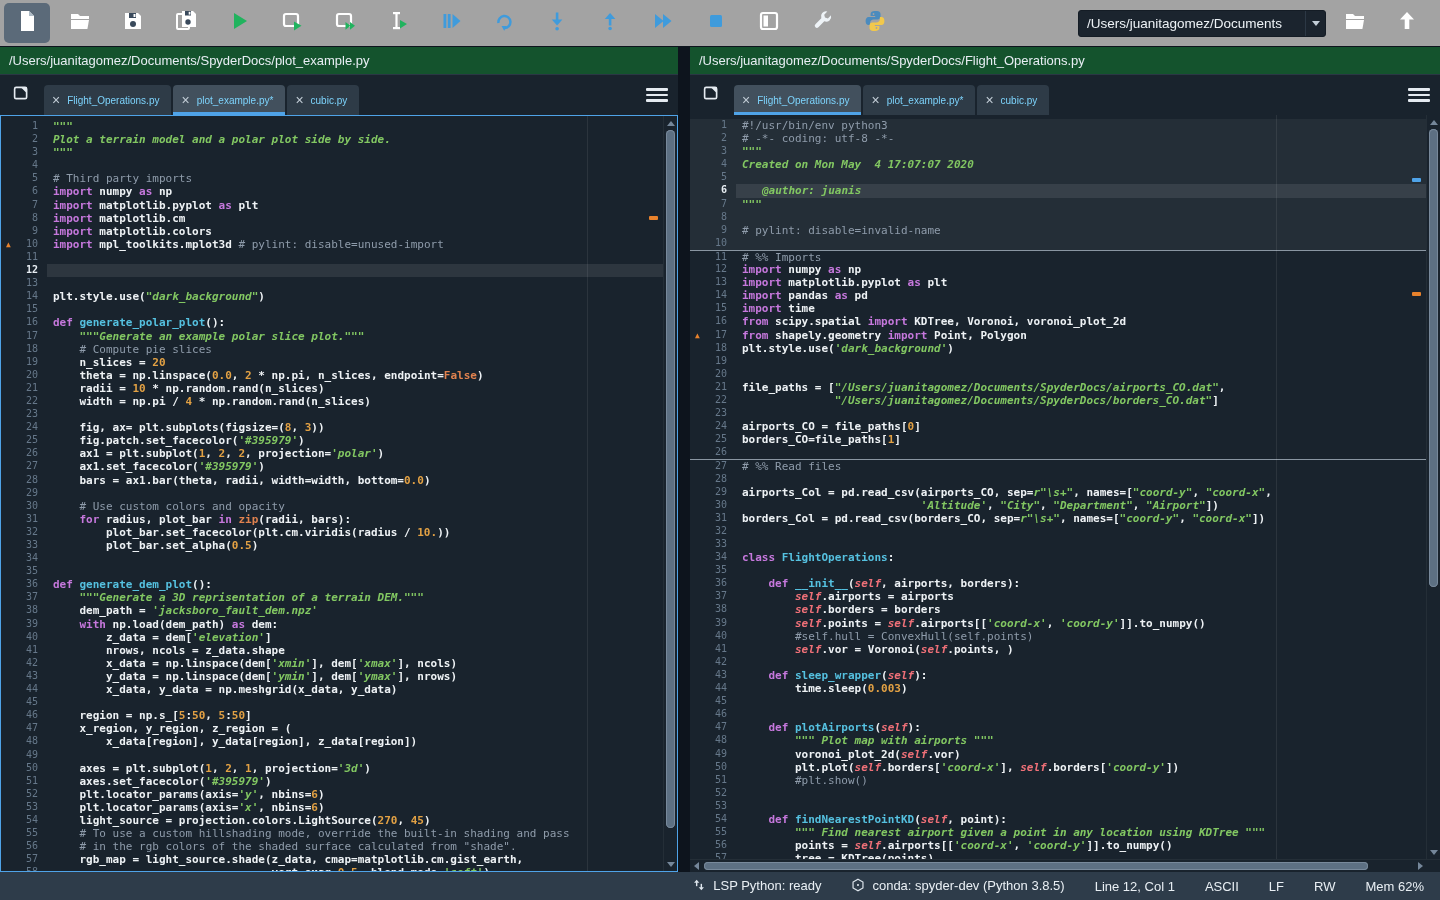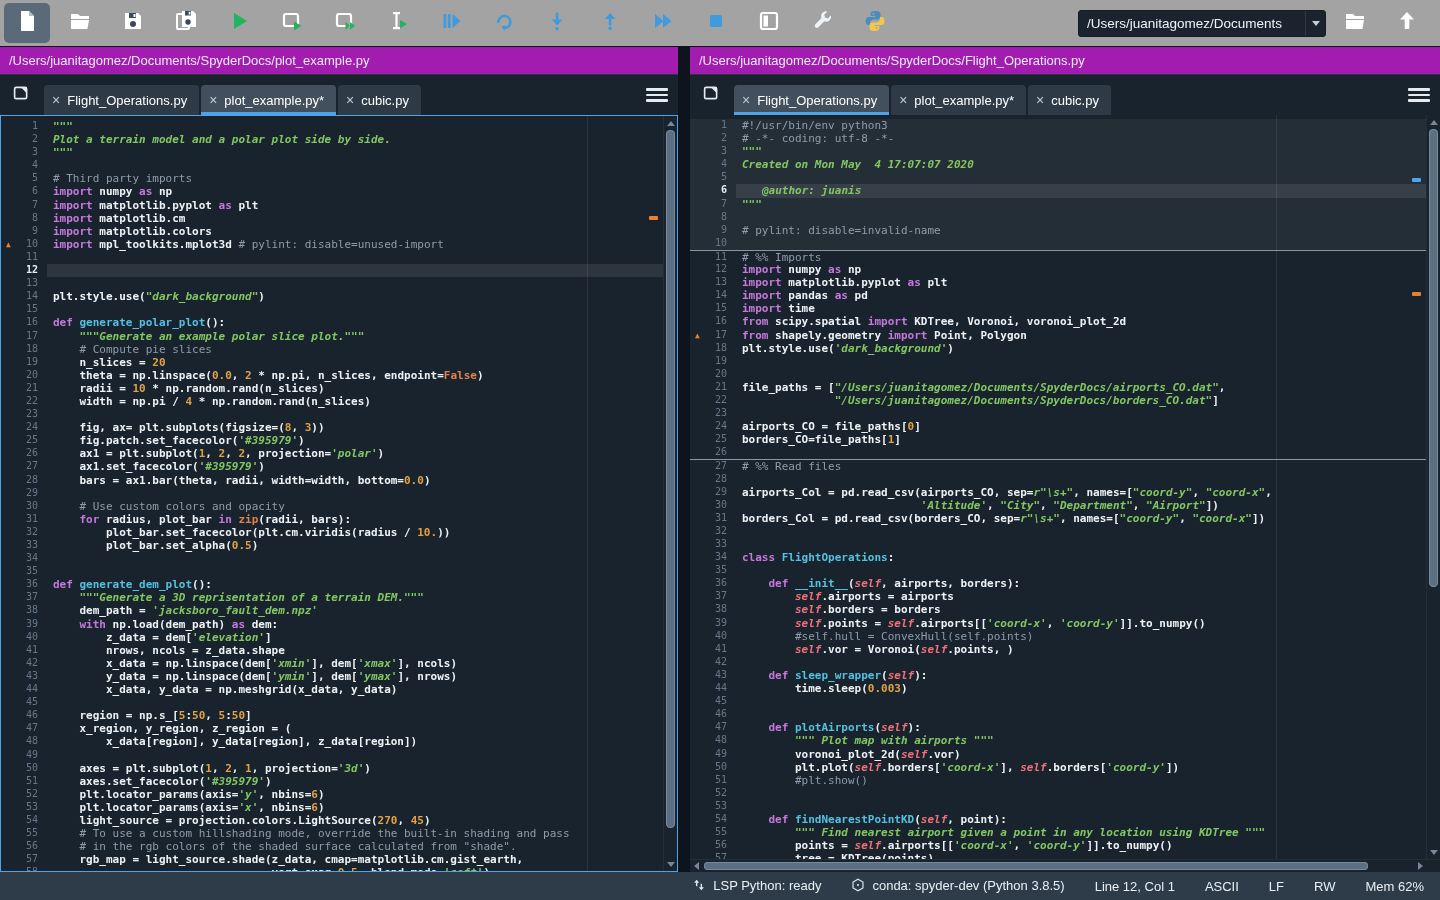--- a/index.html
+++ b/index.html
@@ -20,30 +20,30 @@
   .cwd .dd { width:20px; height:100%; border-left:1px solid #2c3845; display:flex;
              align-items:center; justify-content:center; }
   .cwd .dd i { width:0; height:0; border-left:4px solid transparent; border-right:4px solid transparent;
                border-top:5px solid #c3ced8; }
   .tbtn.right-icon { margin-right:0; margin-left:6px; }
 
   
   .pane { position:absolute; top:47px; height:825px; display:flex; flex-direction:column; }
   .pane.left  { left:0;   width:678px; }
   .pane.right { left:690px; width:750px; }
-  .pathbar { height:28px; background:#a21caf; border-bottom:1px solid #2a3744;
+  .pathbar { height:28px; background:#14532d; border-bottom:1px solid #2a3744;
              color:#e8eef4; font-size:13px; display:flex; align-items:center; padding:0 9px; }
   .tabbar { height:40px; background:#19232d; display:flex; align-items:flex-end; padding:0 8px; }
   .tabbar .corner-btn { width:26px; height:26px; margin:0 10px 7px 0; display:flex;
                         align-items:center; justify-content:center; }
   .tabs { display:flex; align-items:flex-end; flex:1; overflow:hidden; }
   .tab { height:30px; background:#2e3b47; border-radius:4px 4px 0 0; margin-right:2px;
          display:flex; align-items:center; padding:0 12px 0 8px; position:relative; }
   .tab .x { color:#c2cdd6; font-size:14px; margin-right:7px; line-height:1; }
-  .tab .lbl { color:#ffffff; font-size:13px; white-space:nowrap; }
+  .tab .lbl { color:#7dd3fc; font-size:10px; white-space:nowrap; }
   .tab.active { background:#42505d; }
   .tab.active::after { content:""; position:absolute; left:0; right:0; bottom:0; height:3px;
                        background:#4fa3e8; }
   .menu-btn { width:22px; height:22px; margin:0 2px 9px 8px; display:flex; flex-direction:column;
               justify-content:center; gap:3px; }
   .menu-btn i { display:block; height:2.4px; background:#e5ebf1; border-radius:1px; }
 
   
   .editor { position:relative; flex:1; background:#19232d; overflow:hidden; }
   .pane.left .editor { border:1px solid #4fa3e8; }

